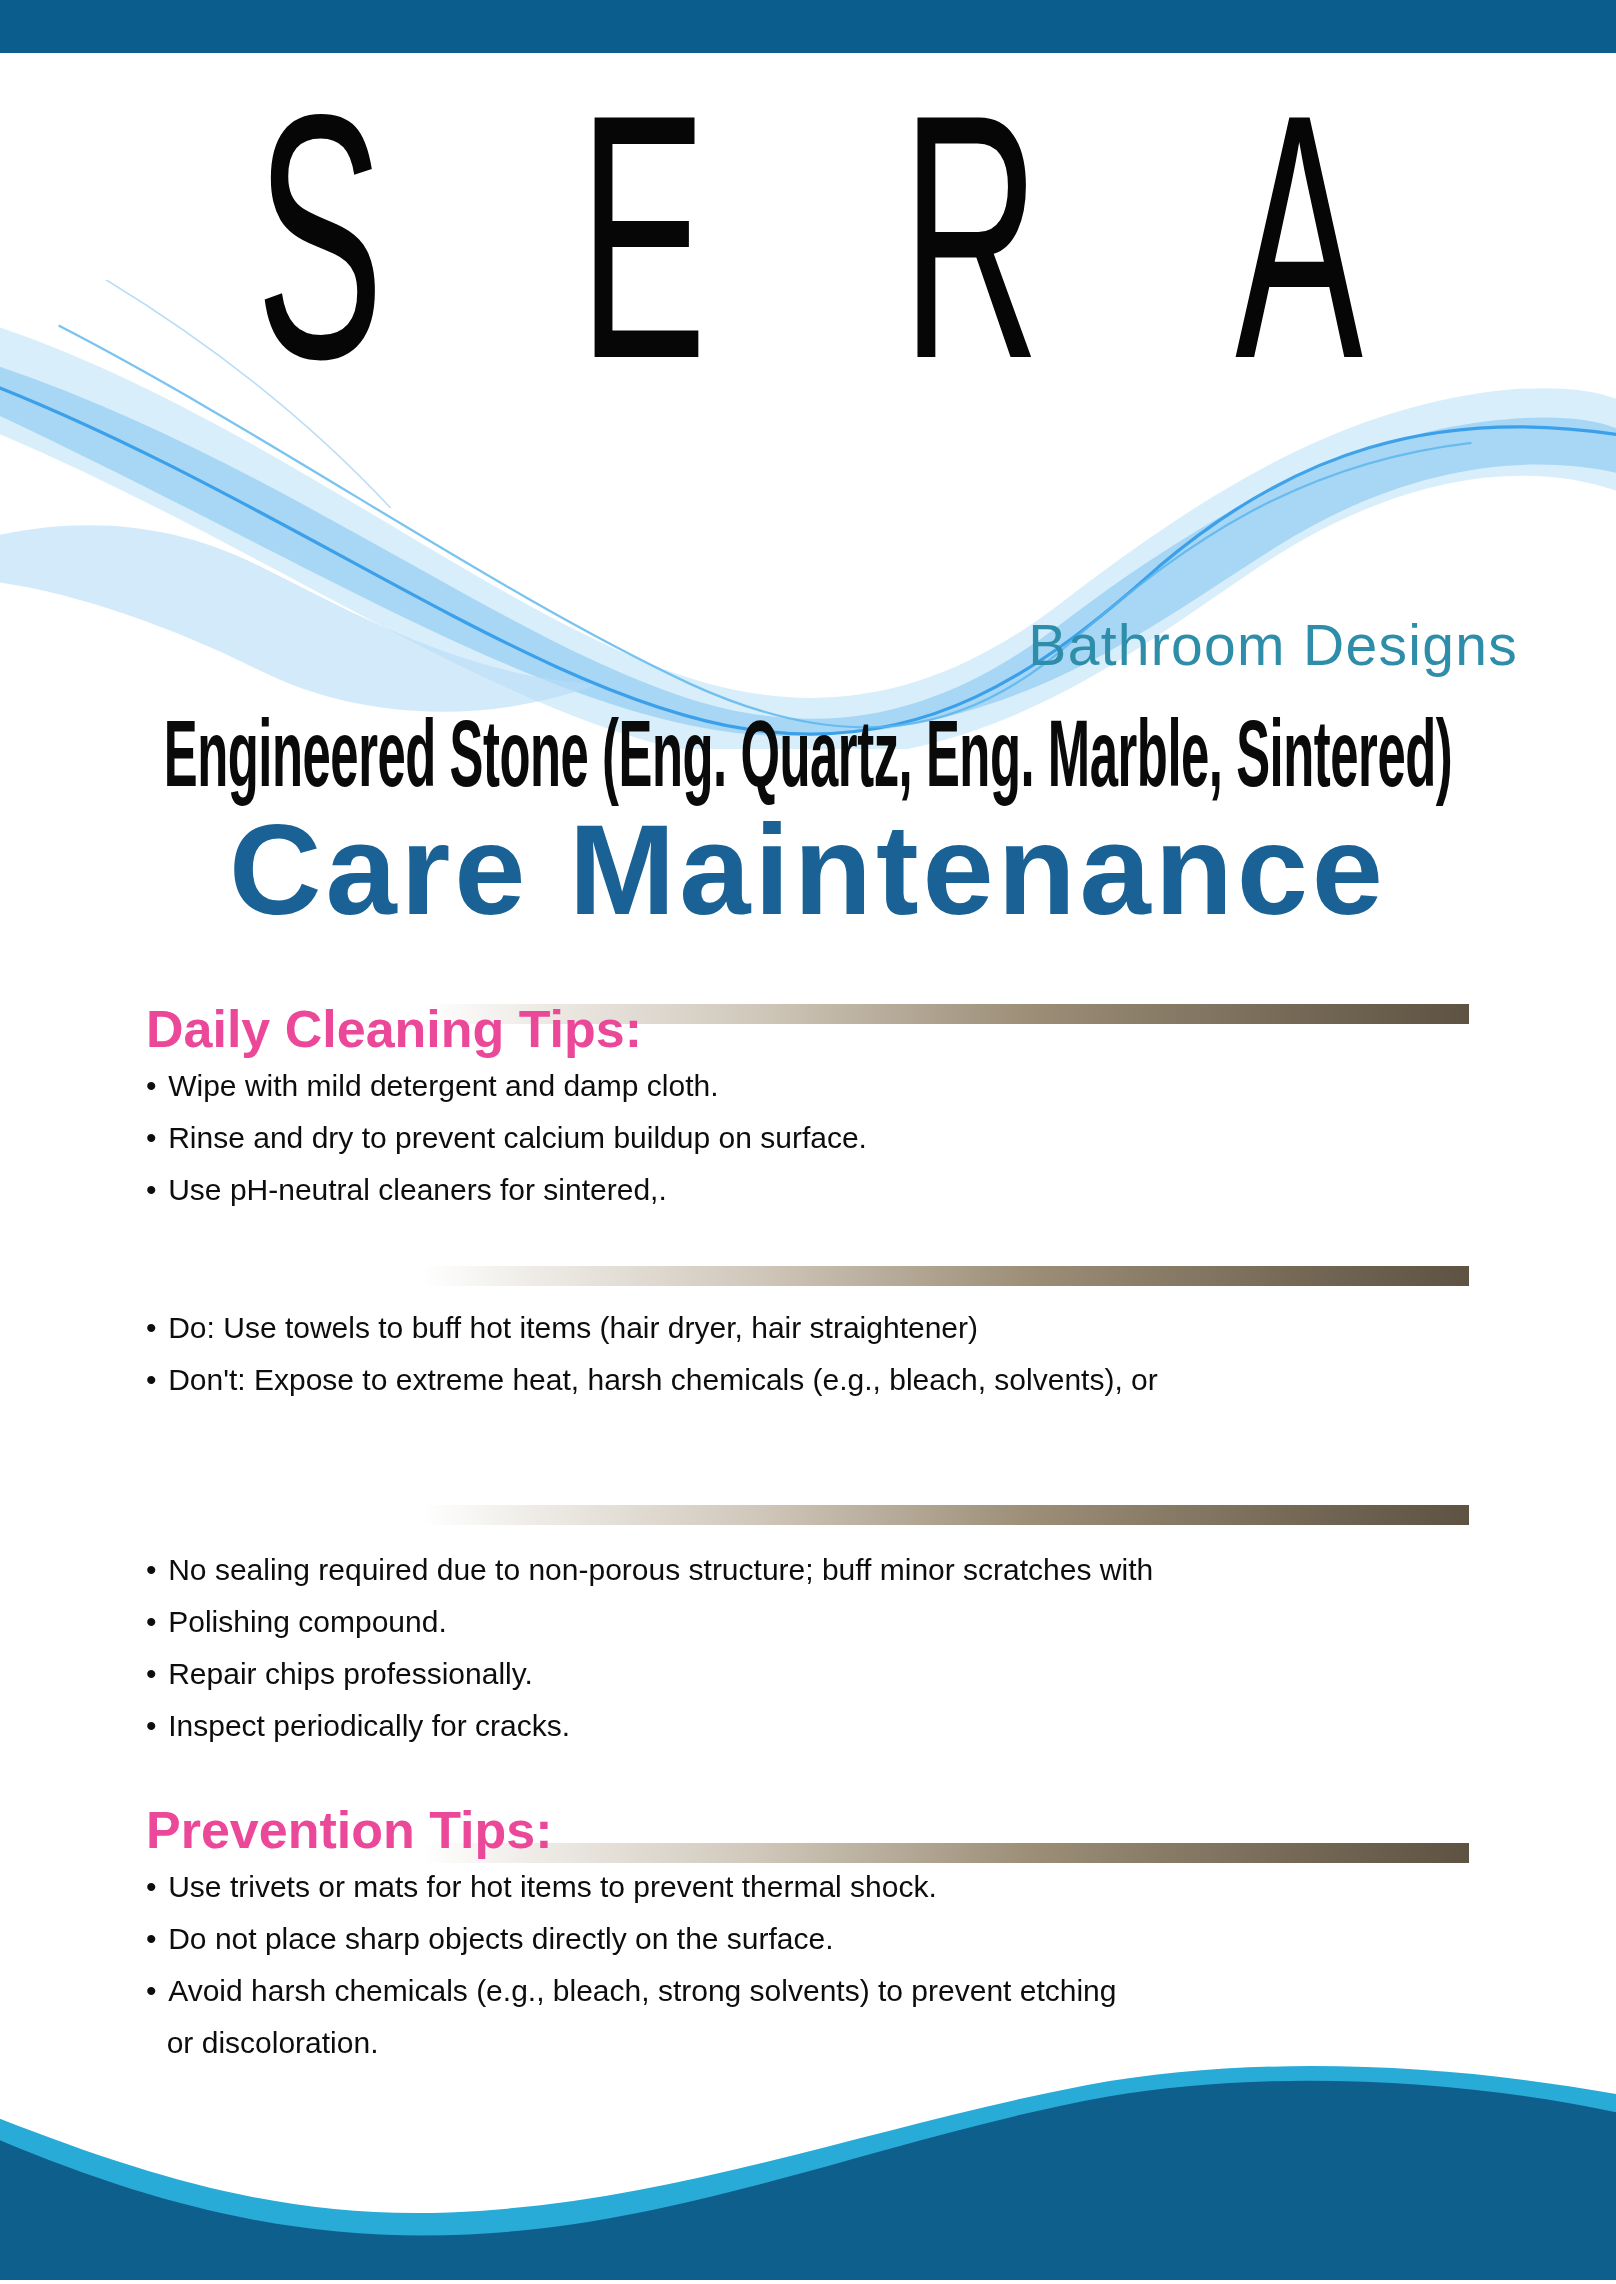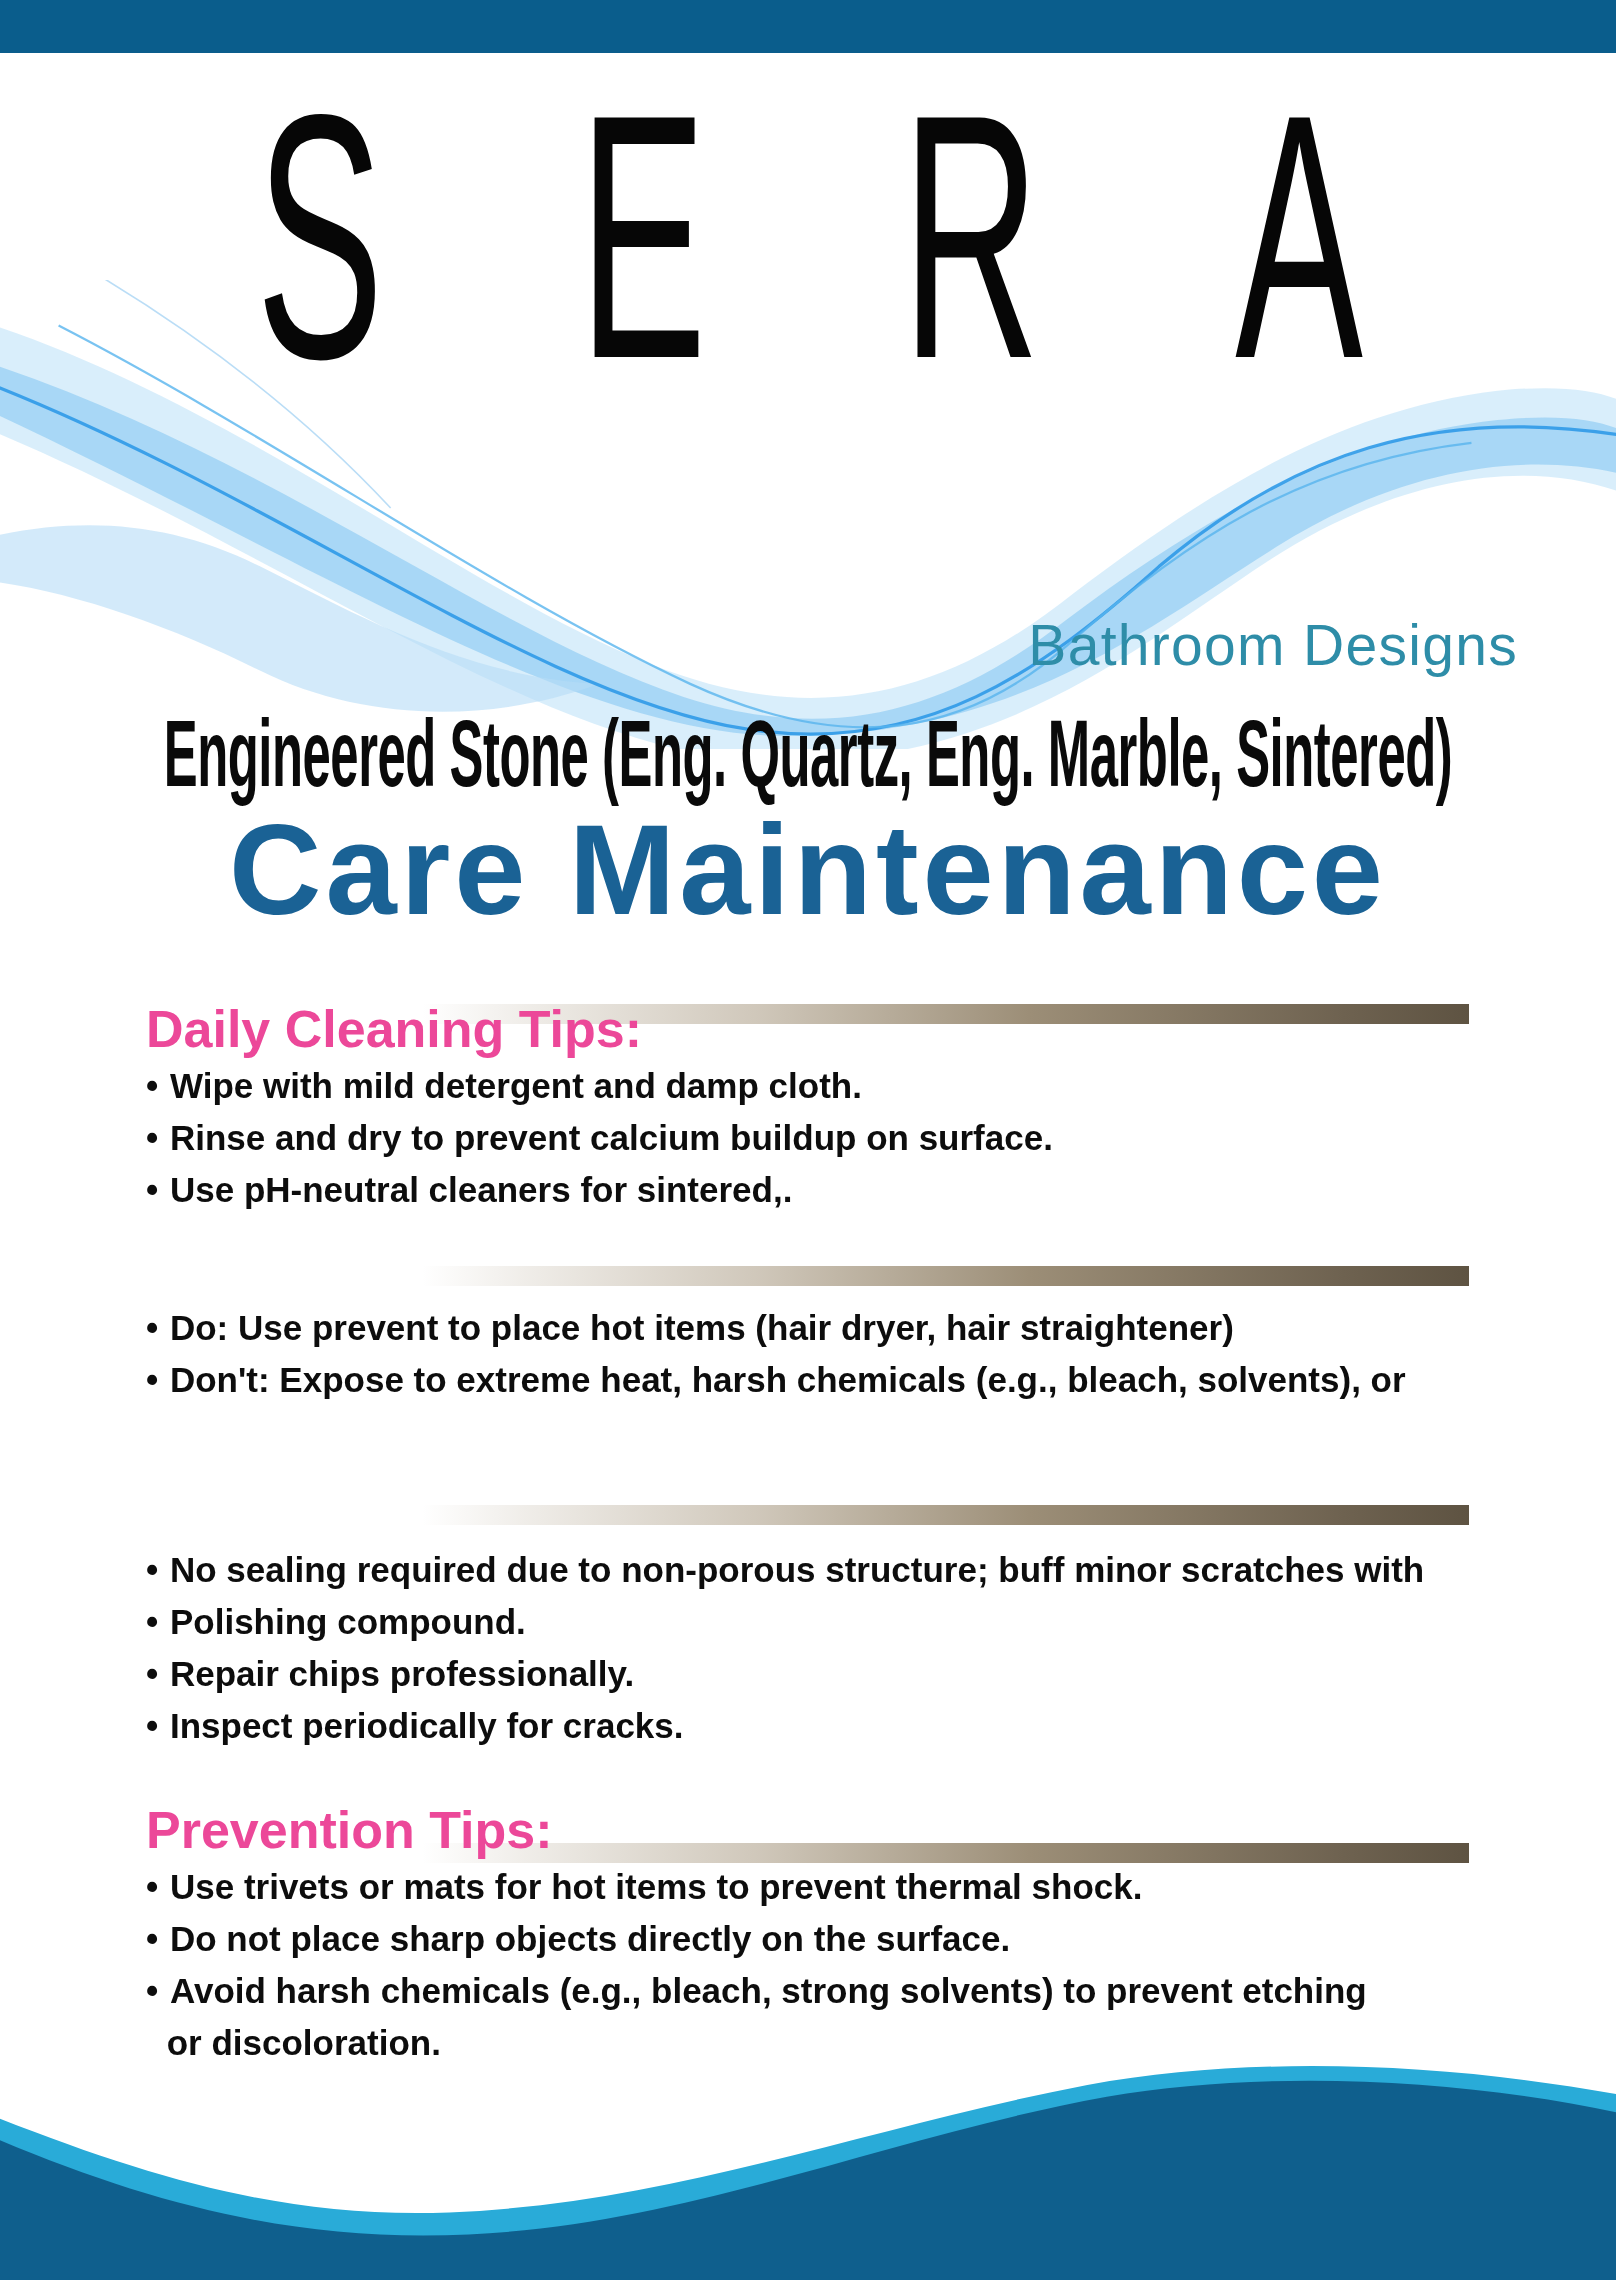--- a/index.html
+++ b/index.html
@@ -63,21 +63,21 @@
     position:absolute;left:146px;
     font-size:52px;font-weight:bold;color:#ec4899;
     line-height:1.15;white-space:nowrap;
   }
   .st-1{top:1000px;}
   .st-2{top:1247px;}
   .st-3{top:1490px;}
   .st-4{top:1801px;}
   .blist{
     position:absolute;left:146px;margin:0;padding:0;list-style:none;
-    font-size:35px;color:#0d0d0d;font-weight:bold;
+    font-size:30px;color:#0d0d0d;
   }
   .bl-1{top:1060px;}
   .bl-2{top:1302px;}
   .bl-3{top:1544px;}
   .bl-4{top:1861px;}
   .blist li{line-height:52px;white-space:nowrap;}
   .bullet{display:inline-block;min-width:9px;margin-right:11.7px;}
   .footer-wave{
     position:absolute;bottom:0;left:0;width:1616px;height:273px;
   }
@@ -130,21 +130,21 @@
     <li>
       <span class="bullet">•</span><span>Rinse and dry to prevent calcium buildup on surface.</span>
     </li>
     <li>
       <span class="bullet">•</span><span>Use pH-neutral cleaners for sintered,.</span>
     </li>
   </ul>
 
   <ul class="blist bl-2">
     <li>
-      <span class="bullet">•</span><span>Do: Use prevent to place hot items (hair dryer, hair straightener)</span>
+      <span class="bullet">•</span><span>Do: Use towels to buff hot items (hair dryer, hair straightener)</span>
     </li>
     <li>
       <span class="bullet">•</span><span>Don't: Expose to extreme heat, harsh chemicals (e.g., bleach, solvents), or</span>
     </li>
   </ul>
 
   <ul class="blist bl-3">
     <li>
       <span class="bullet">•</span><span>No sealing required due to non-porous structure; buff minor scratches with</span>
     </li>

